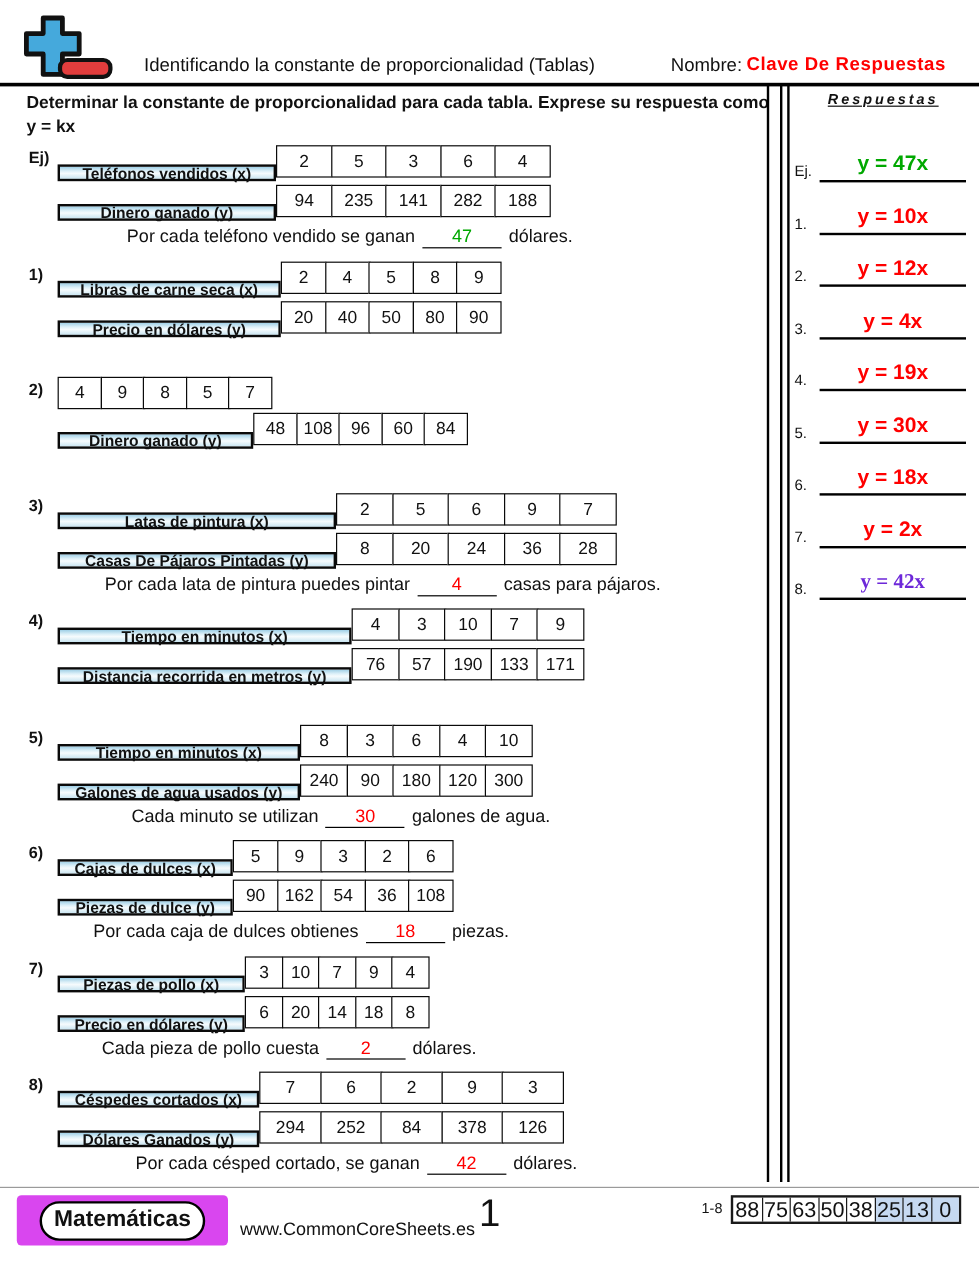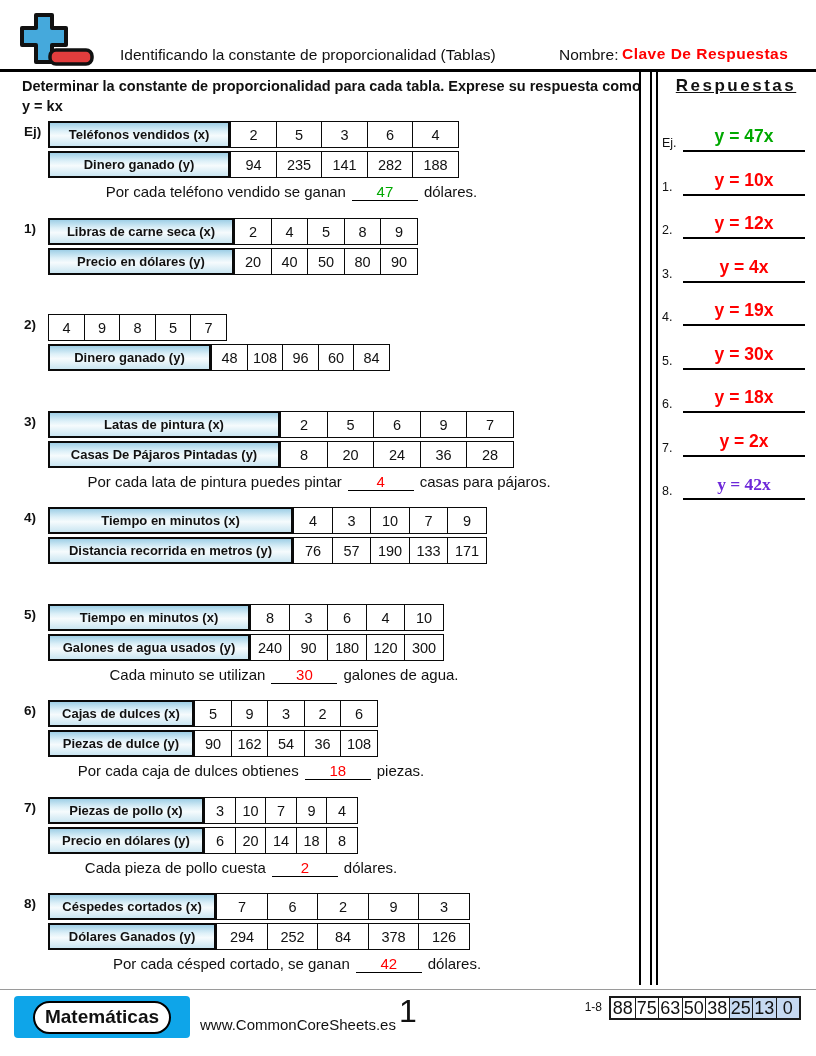--- a/index.html
+++ b/index.html
@@ -18,45 +18,45 @@
   .header-rule { position:absolute; left:0; top:69px; width:816px; height:2.5px; background:#000; }
   .instructions { position:absolute; left:22px; top:77px; width:625px; font-weight:bold; font-size:14.5px; line-height:1.35; }
 
   
   .main-right-line { position:absolute; left:639px; top:71px; width:2px; height:914px; background:#000; }
   .answers-divider { position:absolute; left:650px; top:71px; width:8px; height:914px;
                      border-left:2px solid #000; border-right:2px solid #000; }
 
   
   .answers-title { position:absolute; left:656px; top:76px; width:160px; text-align:center;
-                   font-size:17px; font-weight:bold; letter-spacing:2.5px; text-decoration:underline; }
+                   font-size:12px; font-weight:bold; letter-spacing:2.5px; text-decoration:underline;font-style:italic; }
   .answer-item { position:absolute; left:655px; width:161px; height:28px; }
   .answer-item .alabel { position:absolute; left:7px; bottom:2px; font-size:12.5px; }
   .answer-item .aline  { position:absolute; left:28px; bottom:0; width:122px; border-bottom:2px solid #000;
                          text-align:center; font-size:17.5px; font-weight:bold; padding-bottom:3px; white-space:nowrap; }
 
   
   .problem { position:absolute; left:24px; display:flex; }
   .pnum { width:24px; font-weight:bold; font-size:13.5px; padding-top:3px; }
   .prow { display:flex; margin-bottom:3px; }
-  .phead { width:var(--hw); height:27px; border:2.5px solid #0a0a0a;
+  .phead { width:var(--hw); height:14px; border:2.5px solid #0a0a0a;
            background:linear-gradient(180deg,#9fcfe6 0%,#ddf0f8 35%,#f6fbfd 55%,#c9e5f1 100%);
            display:flex; align-items:center; justify-content:center;
-           font-weight:bold; font-size:13px; white-space:nowrap; }
+           font-weight:bold; font-size:13px; white-space:nowrap;margin-top:16px; }
   .pcell { width:var(--cw); height:27px; border:1.5px solid #0a0a0a; margin-left:-1.5px; background:#fff;
            display:flex; align-items:center; justify-content:center; font-size:14.5px; }
   .pcell.first { margin-left:0; }
   .psentence { margin-top:5px; font-size:15px; text-align:center;
                width:calc(var(--hw) + 5*var(--cw) + 70px); white-space:nowrap; }
   .blank { display:inline-block; width:66px; border-bottom:1.5px solid #000;
            text-align:center; margin:0 6px; line-height:1.15; }
 
   
   .footer-hairline { position:absolute; left:0; top:989px; width:816px; height:1px; background:#9a9a9a; }
-  .brand { position:absolute; left:14px; top:996px; width:176px; height:42px; background:#0ea5e9;
+  .brand { position:absolute; left:14px; top:996px; width:176px; height:42px; background:#d946ef;
            border-radius:4px; display:flex; align-items:center; justify-content:center; }
   .brand-oval { background:#fff; border:2.5px solid #000; border-radius:20px; padding:3px 10px 4px;
                 font-weight:bold; font-size:19px; white-space:nowrap; }
   .website { position:absolute; left:200px; top:1016px; font-size:15px; }
   .page-number { position:absolute; left:0; top:993px; width:816px; text-align:center; font-size:32px; }
   .score-label { position:absolute; left:540px; top:1000px; width:62px; text-align:right; font-size:12px; }
   .score-grid { position:absolute; left:609px; top:996px; display:flex; border:2px solid #1a1a1a; }
   .score-cell { width:23.5px; height:20px; border-left:1px solid #1a1a1a;
                 display:flex; align-items:center; justify-content:center; font-size:18px; }
   .score-cell.c0 { border-left:none; }

